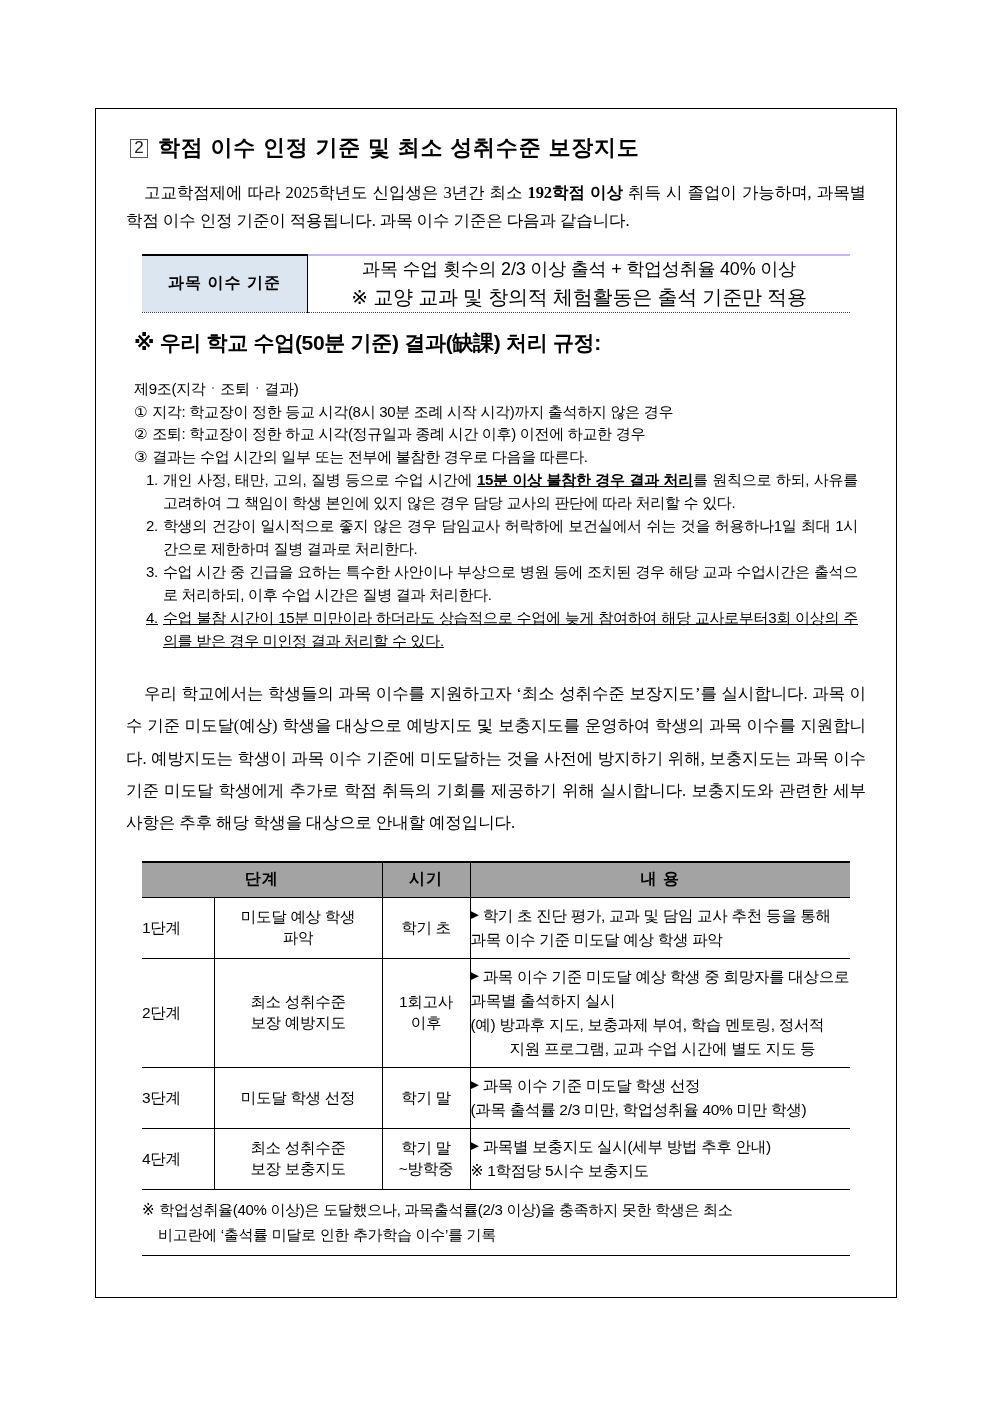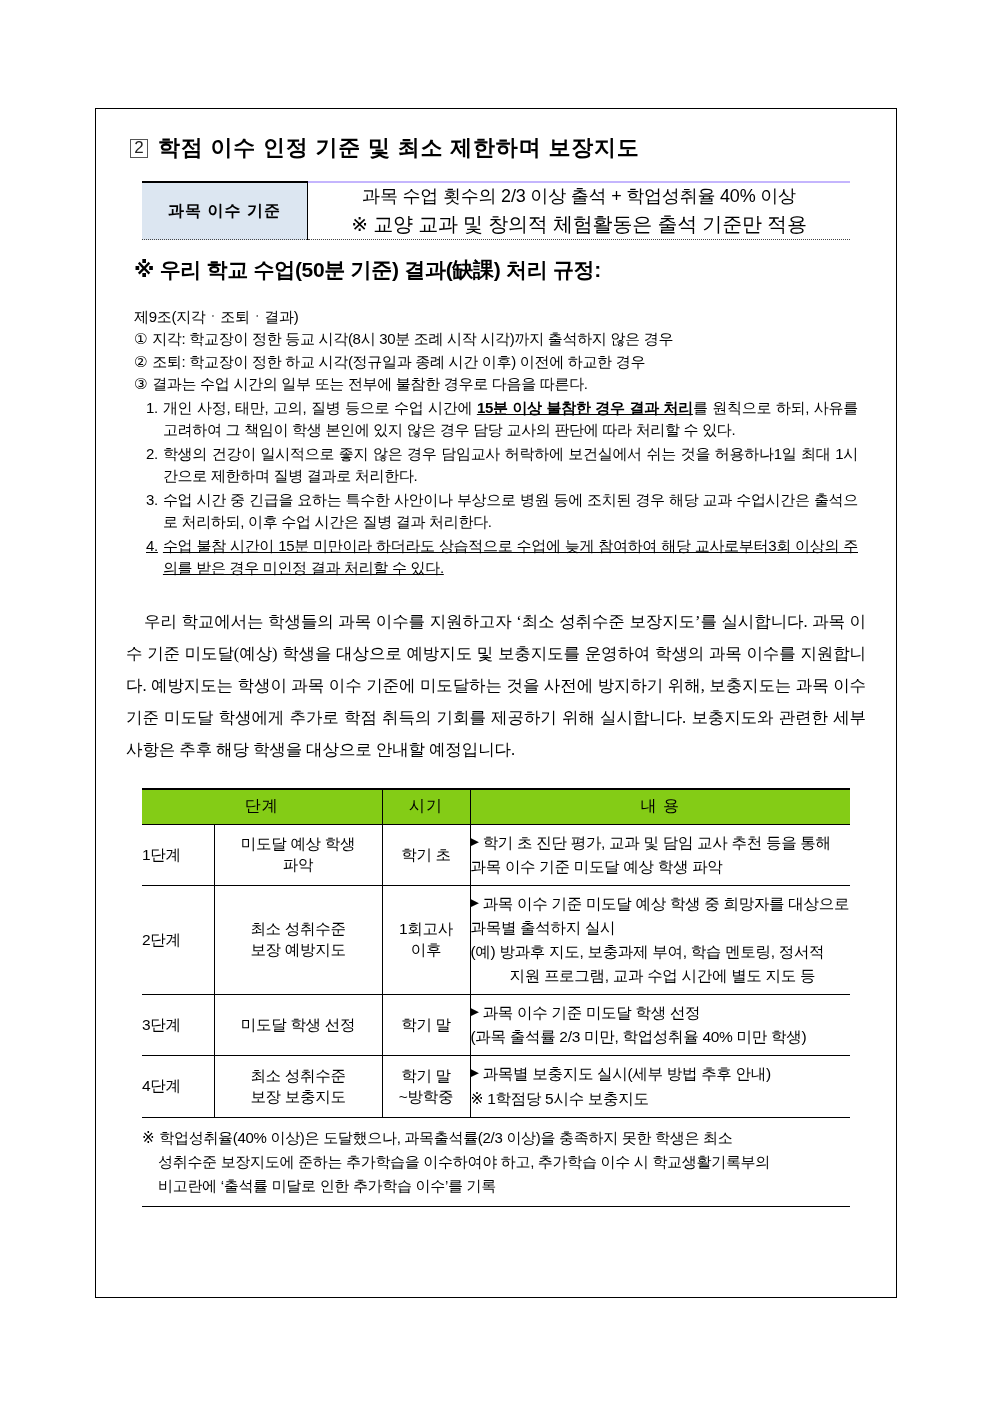--- a/index.html
+++ b/index.html
@@ -156,26 +156,26 @@
   .stage-wrap {
     margin: 22px 24px 0 24px;
   }
   .stage-table {
     width: 100%;
     border-collapse: collapse;
     table-layout: fixed;
     font-family: "Liberation Sans", "DejaVu Sans", sans-serif;
   }
   .stage-table th {
-    background: #84cc16;
+    background: #a3a3a3;
     border-top: 2px solid #000;
     border-bottom: 1.6px solid #000;
     border-right: 1px solid #000;
     font-size: 16px;
-    font-weight: normal;
+    font-weight: bold;
     letter-spacing: 1px;
     padding: 6px 0 7px 0;
   }
   .stage-table th:last-child { border-right: none; }
   .stage-table td {
     border-bottom: 1px solid #000;
     border-right: 1px solid #000;
     font-size: 15.5px;
     letter-spacing: -0.3px;
     vertical-align: middle;
@@ -234,23 +234,26 @@
   .fn-l3 { padding-left: 16px; }
 </style>
 </head>
 <body>
 
 <div class="page-frame">
   <div class="page-inner">
 
     <div class="heading">
       <span class="heading-num">2</span>
-      <span class="heading-text">학점 이수 인정 기준 및 최소 제한하며 보장지도</span>
-    </div>
-
+      <span class="heading-text">학점 이수 인정 기준 및 최소 성취수준 보장지도</span>
+    </div>
+
+    <div class="intro">
+      고교학점제에 따라 2025학년도 신입생은 3년간 최소 <b>192학점 이상</b> 취득 시 졸업이 가능하며, 과목별 학점 이수 인정 기준이 적용됩니다. 과목 이수 기준은 다음과 같습니다.
+    </div>
 
     <div class="criteria-wrap">
       <table class="criteria-table">
         <tbody>
             <tr>
           <td class="crit-label">과목 이수 기준</td>
           <td class="crit-value">
             <div class="crit-main">과목 수업 횟수의 2/3 이상 출석 + 학업성취율 40% 이상</div>
             <div class="crit-sub">※ 교양 교과 및 창의적 체험활동은 출석 기준만 적용</div>
           </td>
@@ -395,18 +398,17 @@
           </tr>
         </tbody>
       </table>
     </div>
 
     <div class="footnote">
       <div class="fn-row">
         <span class="fn-mark">※</span>
         <span class="fn-body">학업성취율(40% 이상)은 도달했으나, 과목출석률(2/3 이상)을 충족하지 못한 학생은 최소</span>
       </div>
-      <div class="fn-l2">성취수준 보장지도에 준하는 추가학습을 이수하여야 하고, 추가학습 이수 시 학교생활기록부의</div>
       <div class="fn-l3">비고란에 ‘출석률 미달로 인한 추가학습 이수’를 기록</div>
     </div>
 
   </div>
 </div>
 
 </body></html>

